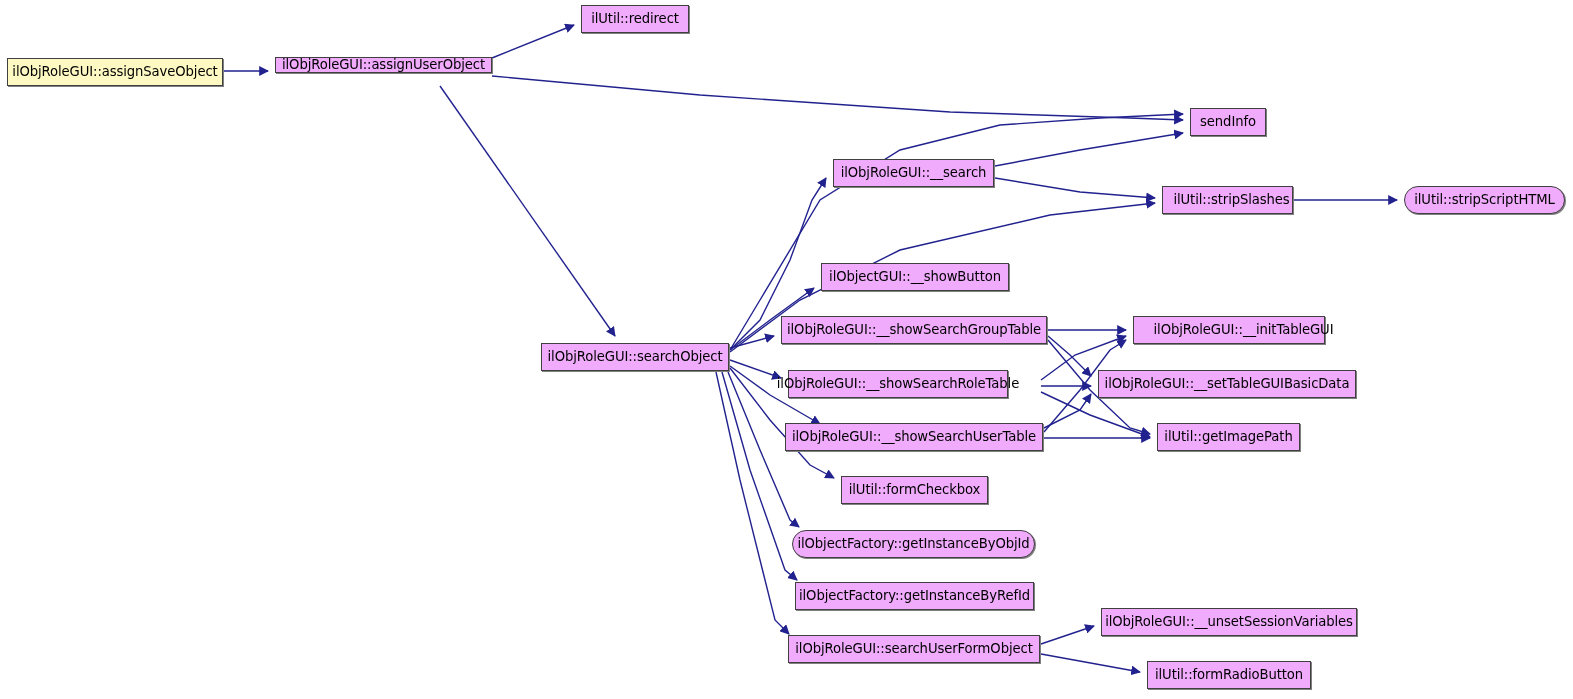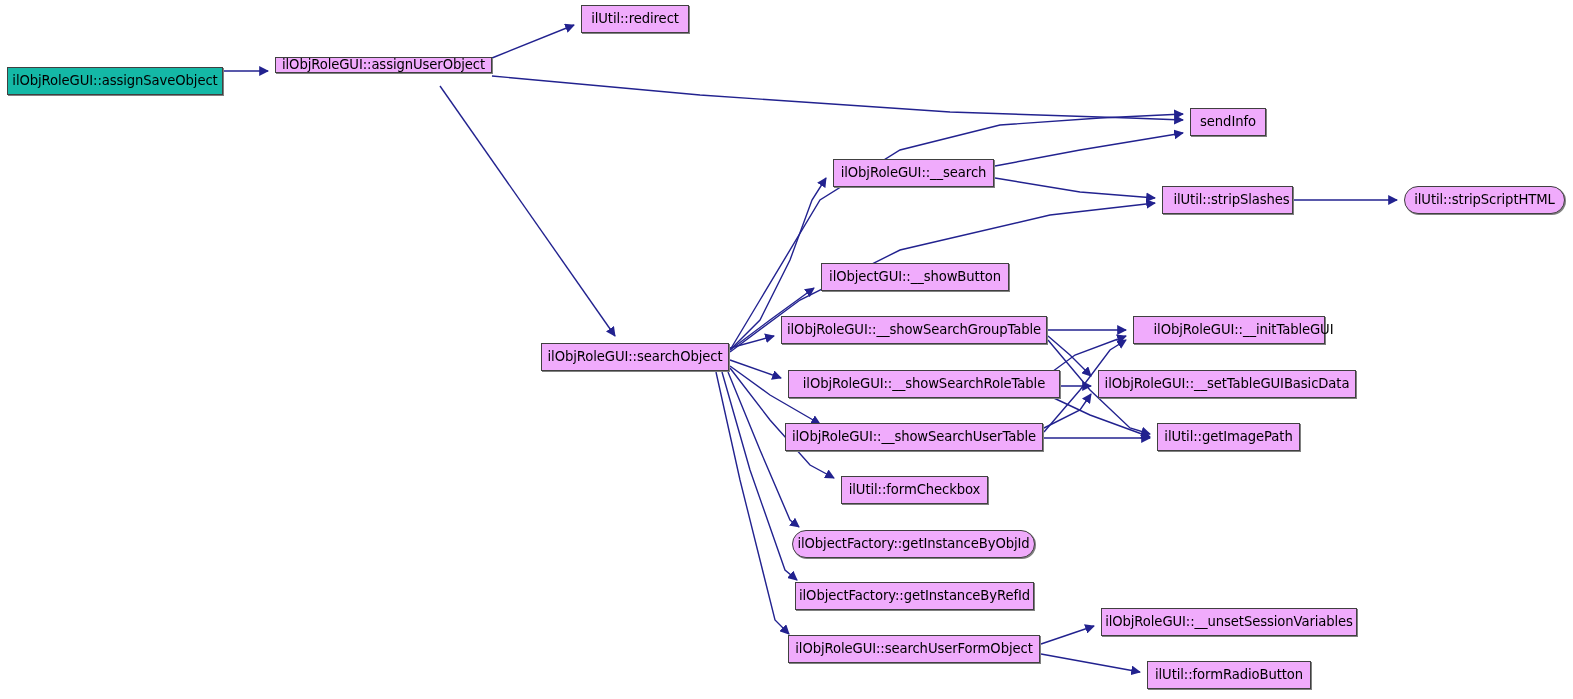--- a/index.html
+++ b/index.html
@@ -31,22 +31,21 @@
     font-size: 13.2px;
     line-height: 1;
     display: flex;
     align-items: center;
     justify-content: center;
     white-space: nowrap;
     letter-spacing: -0.1px;
     box-shadow: 1px 1px 0 0 #808080;
   }
   .node.highlight {
-    background: #14b8a6;
-    margin-top: 9px;
+    background: #fef9c3;
   }
   .node-label {
     display: block;
     padding: 0 6px;
   }
 </style>
 </head>
 <body>
 
 <div id="canvas">
@@ -114,21 +113,21 @@
       </div>
       <div class="node" style="left: 821px; top: 263px; width: 188px; height: 28px;">
         <span class="node-label">ilObjectGUI::__showButton</span>
       </div>
       <div class="node" style="left: 541px; top: 343px; width: 188px; height: 28px;">
         <span class="node-label">ilObjRoleGUI::searchObject</span>
       </div>
       <div class="node" style="left: 781px; top: 316px; width: 266px; height: 28px;">
         <span class="node-label">ilObjRoleGUI::__showSearchGroupTable</span>
       </div>
-      <div class="node" style="left: 788px; top: 370px; width: 272px; height: 28px;">
+      <div class="node" style="left: 788px; top: 370px; width: 220px; height: 28px;">
         <span class="node-label">ilObjRoleGUI::__showSearchRoleTable</span>
       </div>
       <div class="node" style="left: 785px; top: 423px; width: 258px; height: 28px;">
         <span class="node-label">ilObjRoleGUI::__showSearchUserTable</span>
       </div>
       <div class="node" style="left: 1133px; top: 316px; width: 192px; height: 28px; padding-left: 29px;">
         <span class="node-label">ilObjRoleGUI::__initTableGUI</span>
       </div>
       <div class="node" style="left: 1098px; top: 370px; width: 258px; height: 28px;">
         <span class="node-label">ilObjRoleGUI::__setTableGUIBasicData</span>

